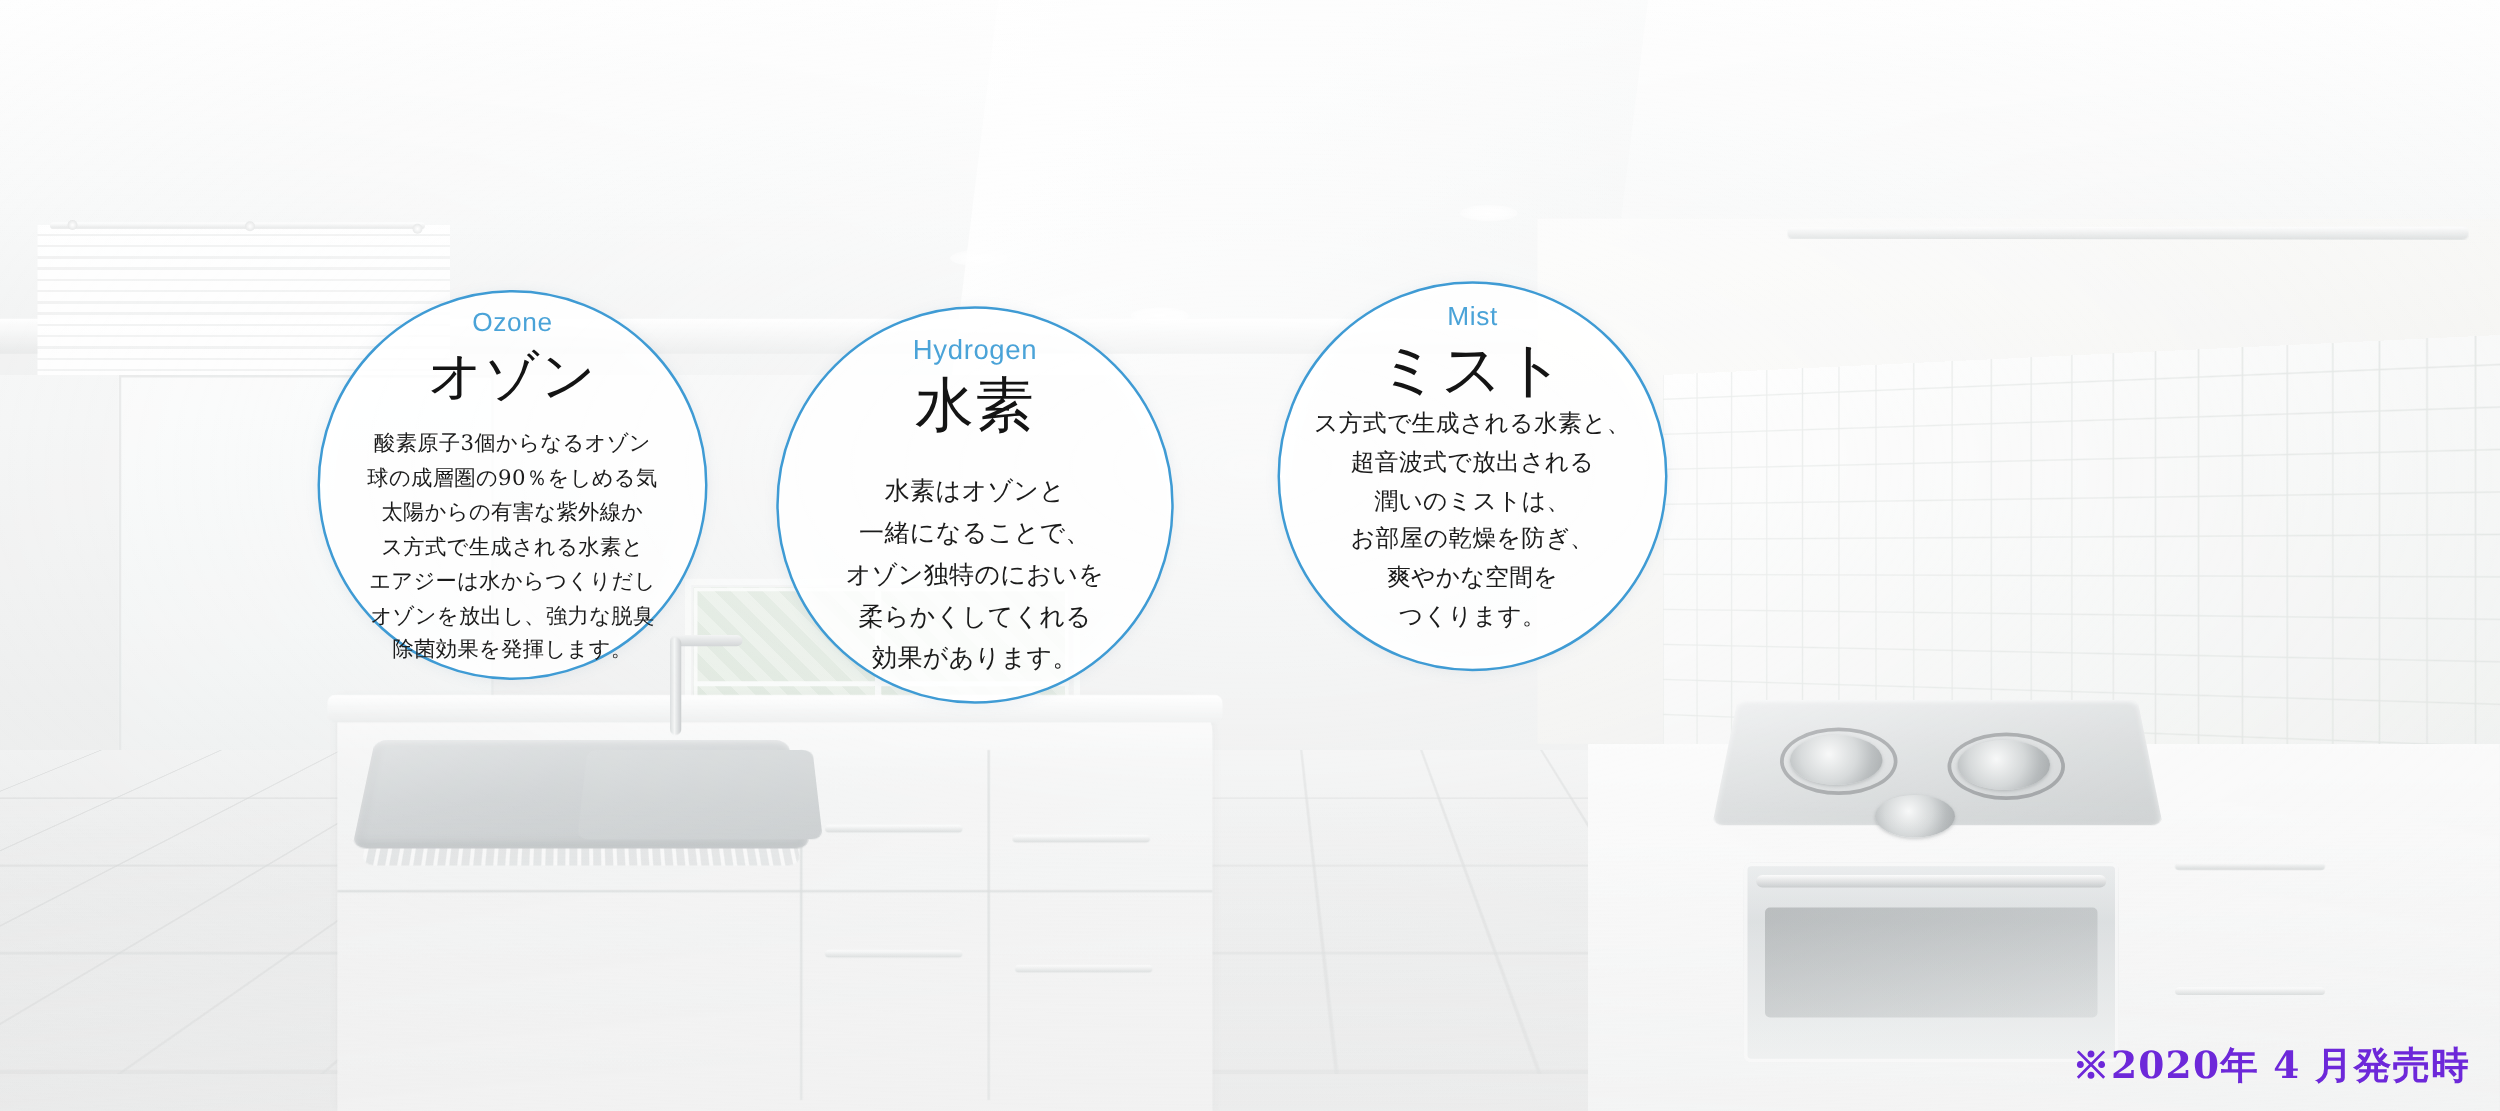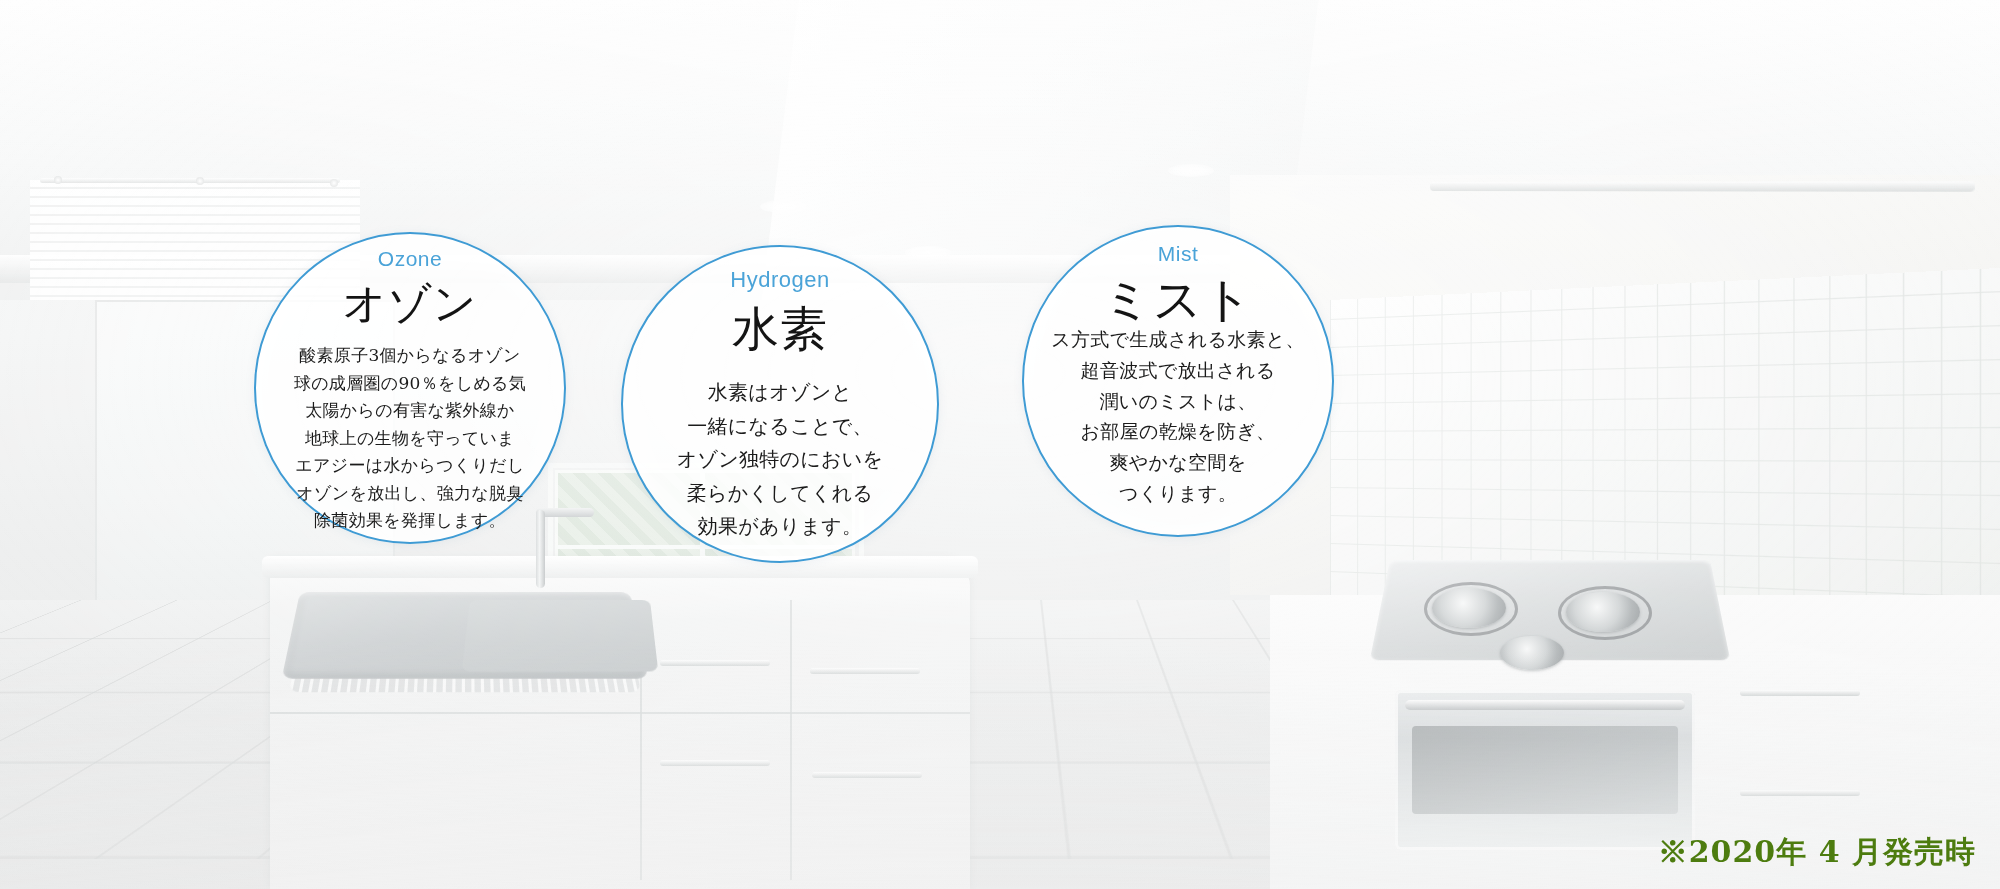--- a/index.html
+++ b/index.html
@@ -163,21 +163,21 @@
     text-align:center;
   }
   .c-en{
     font-family:"Liberation Sans","DejaVu Sans",sans-serif;
     color:#4aa3d8;
     font-weight:400;
     letter-spacing:.5px;
     line-height:1;
   }
   .c-jp{
-    font-family:Liberation Sans, sans-serif;
+    font-family:Liberation Mono, monospace;
     color:#141414;
     font-weight:400;
     line-height:1;
     letter-spacing:1px;
   }
   .c-body{
     font-family:"DejaVu Serif","Liberation Serif",serif;
     color:#1b1b1b;
     font-weight:400;
     line-height:1.62;
@@ -200,21 +200,21 @@
   
   #circle-mist{left:1022px;top:225px;width:312px;height:312px;padding-top:16px;}
   #circle-mist .c-en{font-size:21px;}
   #circle-mist .c-jp{font-size:48px;margin-top:12px;}
   #circle-mist .c-body{font-size:19px;line-height:1.62;}
 
   
   .footnote{
     position:absolute;right:24px;bottom:16px;
     font-family:"DejaVu Serif","Liberation Serif",serif;
-    font-weight:700;font-size:30px;color:#4d7c0f;
+    font-weight:700;font-size:30px;color:#6d28d9;
     letter-spacing:1px;white-space:nowrap;
   }
 </style>
 </head>
 <body>
 
 <div id="stage">
 
   <div class="bg">
     <div class="bg-base"></div>
@@ -276,21 +276,21 @@
     <div class="bg-vignette"></div>
   </div>
 
 
   <div class="circle" id="circle-ozone">
     <div class="c-en">Ozone</div>
     <div class="c-jp">オゾン</div>
     <div class="c-body">酸素原子3個からなるオゾン
 球の成層圏の90％をしめる気
 太陽からの有害な紫外線か
-地球上の生物を守っていま
+ス方式で生成される水素と
 エアジーは水からつくりだし
 オゾンを放出し、強力な脱臭
 除菌効果を発揮します。</div>
   </div>
 
   <div class="circle" id="circle-hydrogen">
     <div class="c-en">Hydrogen</div>
     <div class="c-jp">水素</div>
     <div class="c-body">水素はオゾンと
 一緒になることで、

